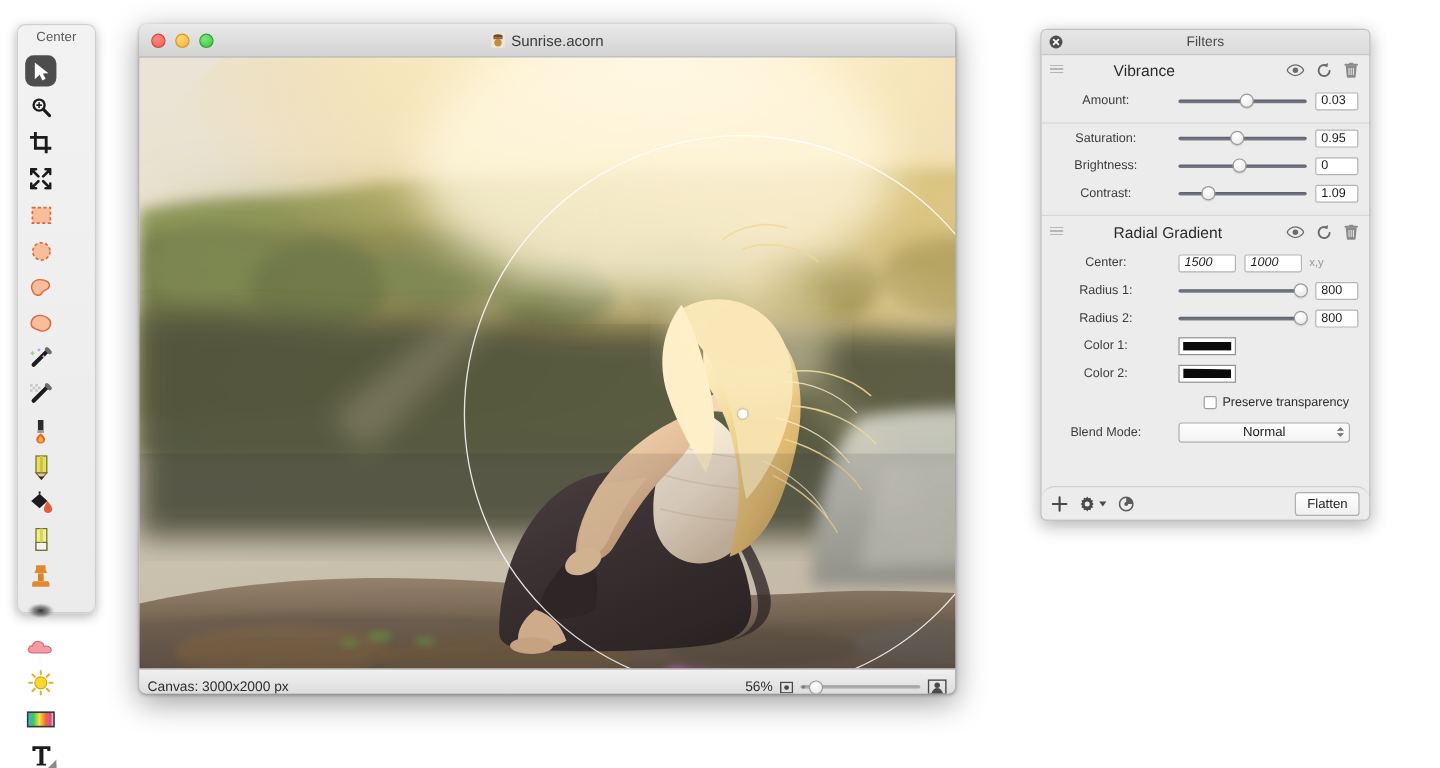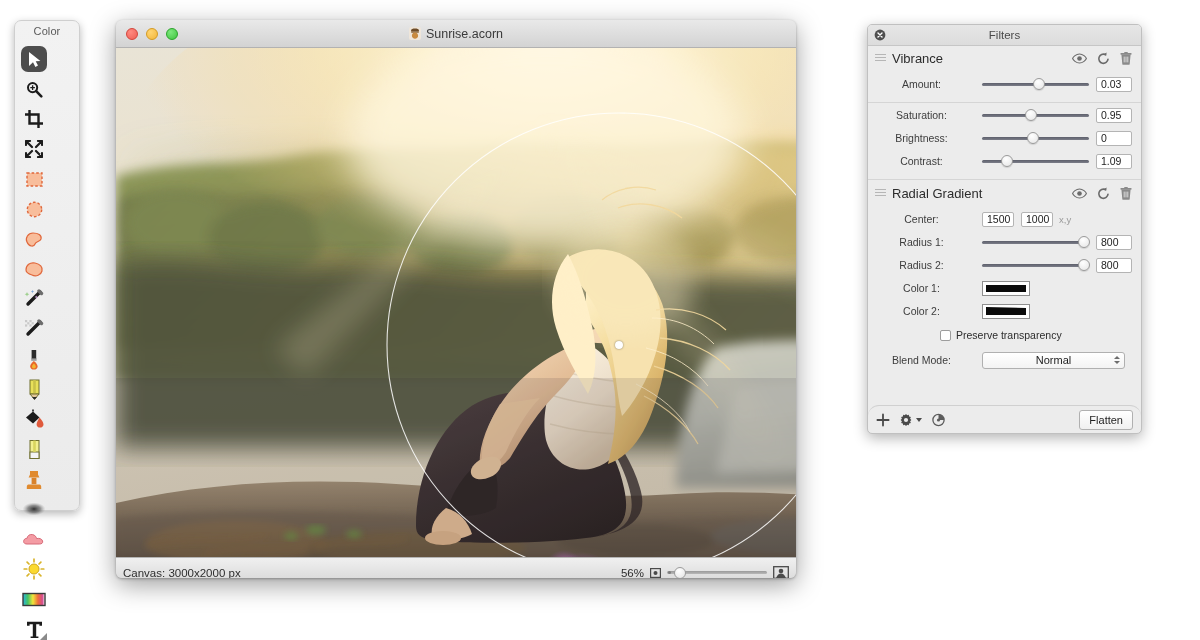--- a/index.html
+++ b/index.html
@@ -108,21 +108,21 @@
     display:flex;align-items:center;
   }
   #panel-title{
     position:absolute;left:0;right:0;text-align:center;font-size:11.5px;color:#4a4a4a;
   }
   #panel-close{
     margin-left:6px;width:12px;height:12px;position:relative;z-index:2;
   }
   .filter-block{border-bottom:1px solid #d5d5d5;padding:0 0 7px 0;}
   .filter-head{
-    display:flex;align-items:center;height:27px;padding:0 9px 0 7px;
+    display:flex;align-items:center;height:27px;padding:0 9px 0 7px;gap:36px;
   }
   .grip{
     width:11px;height:9px;margin-right:6px;
     background:repeating-linear-gradient(to bottom,#b6b6b6 0 1px,transparent 1px 3px);
   }
   .filter-name{font-size:13px;color:#2c2c2c;flex:1;}
   .head-icons{display:flex;align-items:center;gap:10px;}
   .head-icons svg{display:block;}
   .row{
     display:flex;align-items:center;height:22px;padding:0 9px 0 0;margin-top:1px;
@@ -142,28 +142,28 @@
     position:absolute;width:12px;height:12px;border-radius:50%;
     background:radial-gradient(circle at 40% 30%,#ffffff,#e4e4e4);
     border:1px solid #9a9a9a;box-sizing:border-box;
     box-shadow:0 1px 1px rgba(0,0,0,.12);
   }
   .numfield{
     width:36px;height:15px;background:#fff;border:1px solid #b4b4b4;border-radius:2px;
     font-size:10.5px;color:#1c1c1c;display:flex;align-items:center;padding-left:4px;
     box-sizing:border-box;flex:0 0 auto;
   }
-  .numfield.wide{width:32px;}
+  .numfield.wide{width:48px;font-style:italic;}
   .xy-label{font-size:9.5px;color:#9a9a9a;margin-left:6px;}
   .colorbar{
     width:48px;height:15px;border:1px solid #8f8f8f;box-sizing:border-box;background:#fff;
     display:flex;align-items:center;justify-content:center;
   }
   .colorbar .inner{width:40px;height:7px;}
-  .chk-row{display:flex;align-items:center;height:20px;padding-left:72px;margin-top:3px;}
+  .chk-row{display:flex;align-items:center;height:20px;padding-left:118px;margin-top:3px;justify-content:center;}
   .chkbox{
     width:11px;height:11px;border:1px solid #9d9d9d;background:#fff;border-radius:2px;
     margin-right:5px;box-sizing:border-box;
   }
   .chk-label{font-size:10.5px;color:#2c2c2c;}
   .select{
     flex:1;height:17px;background:linear-gradient(#ffffff,#f3f3f3);
     border:1px solid #b0b0b0;border-radius:3px;display:flex;align-items:center;
     padding:0 4px;box-sizing:border-box;margin-right:7px;position:relative;
     font-size:11px;color:#1c1c1c;justify-content:center;
@@ -186,21 +186,21 @@
     margin-left:auto;height:18px;padding:0 9px;
     background:linear-gradient(#ffffff,#f0f0f0);border:1px solid #b0b0b0;border-radius:3px;
     font-size:11px;color:#1f1f1f;display:flex;align-items:center;
   }
   #panel-body{position:absolute;left:0;right:0;top:20px;bottom:28px;overflow:hidden;}
 </style>
 </head>
 <body>
 
 <div id="tools-palette">
-  <div id="tools-title">Color</div>
+  <div id="tools-title">Center</div>
 
   <div class="tool-grid">
 
     <div class="tool-cell sel">
       <div class="tool-bg"></div>
       <svg width="15" height="17" viewBox="0 0 15 17">
           <path d="M2 1 L2 15 L6 11.2 L8.4 16 L11 14.6 L8.7 10.2 L13.4 10 Z" fill="#fff"></path>
         </svg>
     </div>
     <div class="tool-cell">

